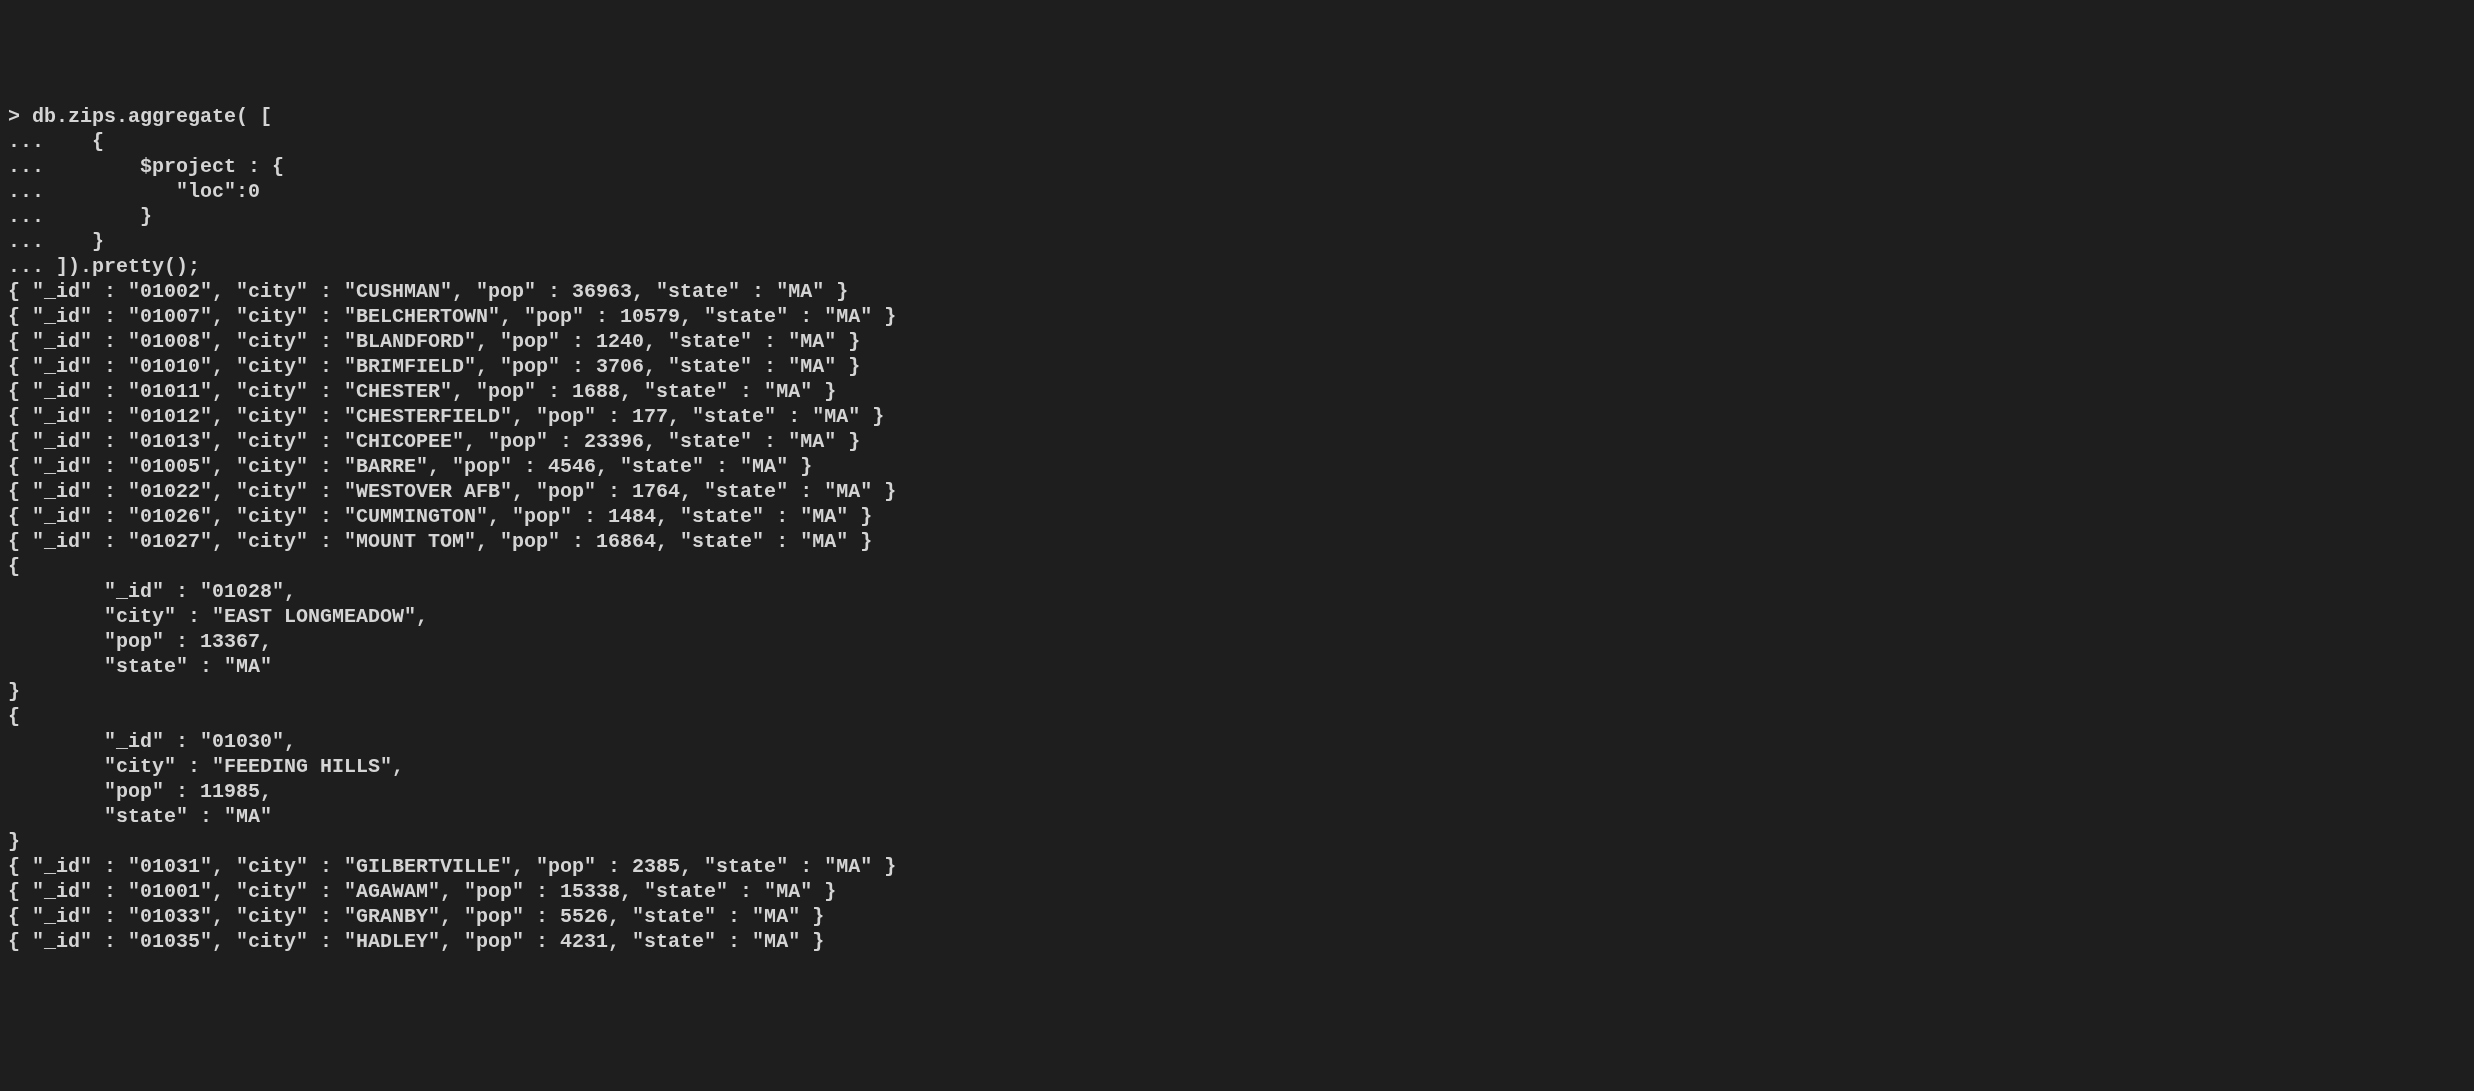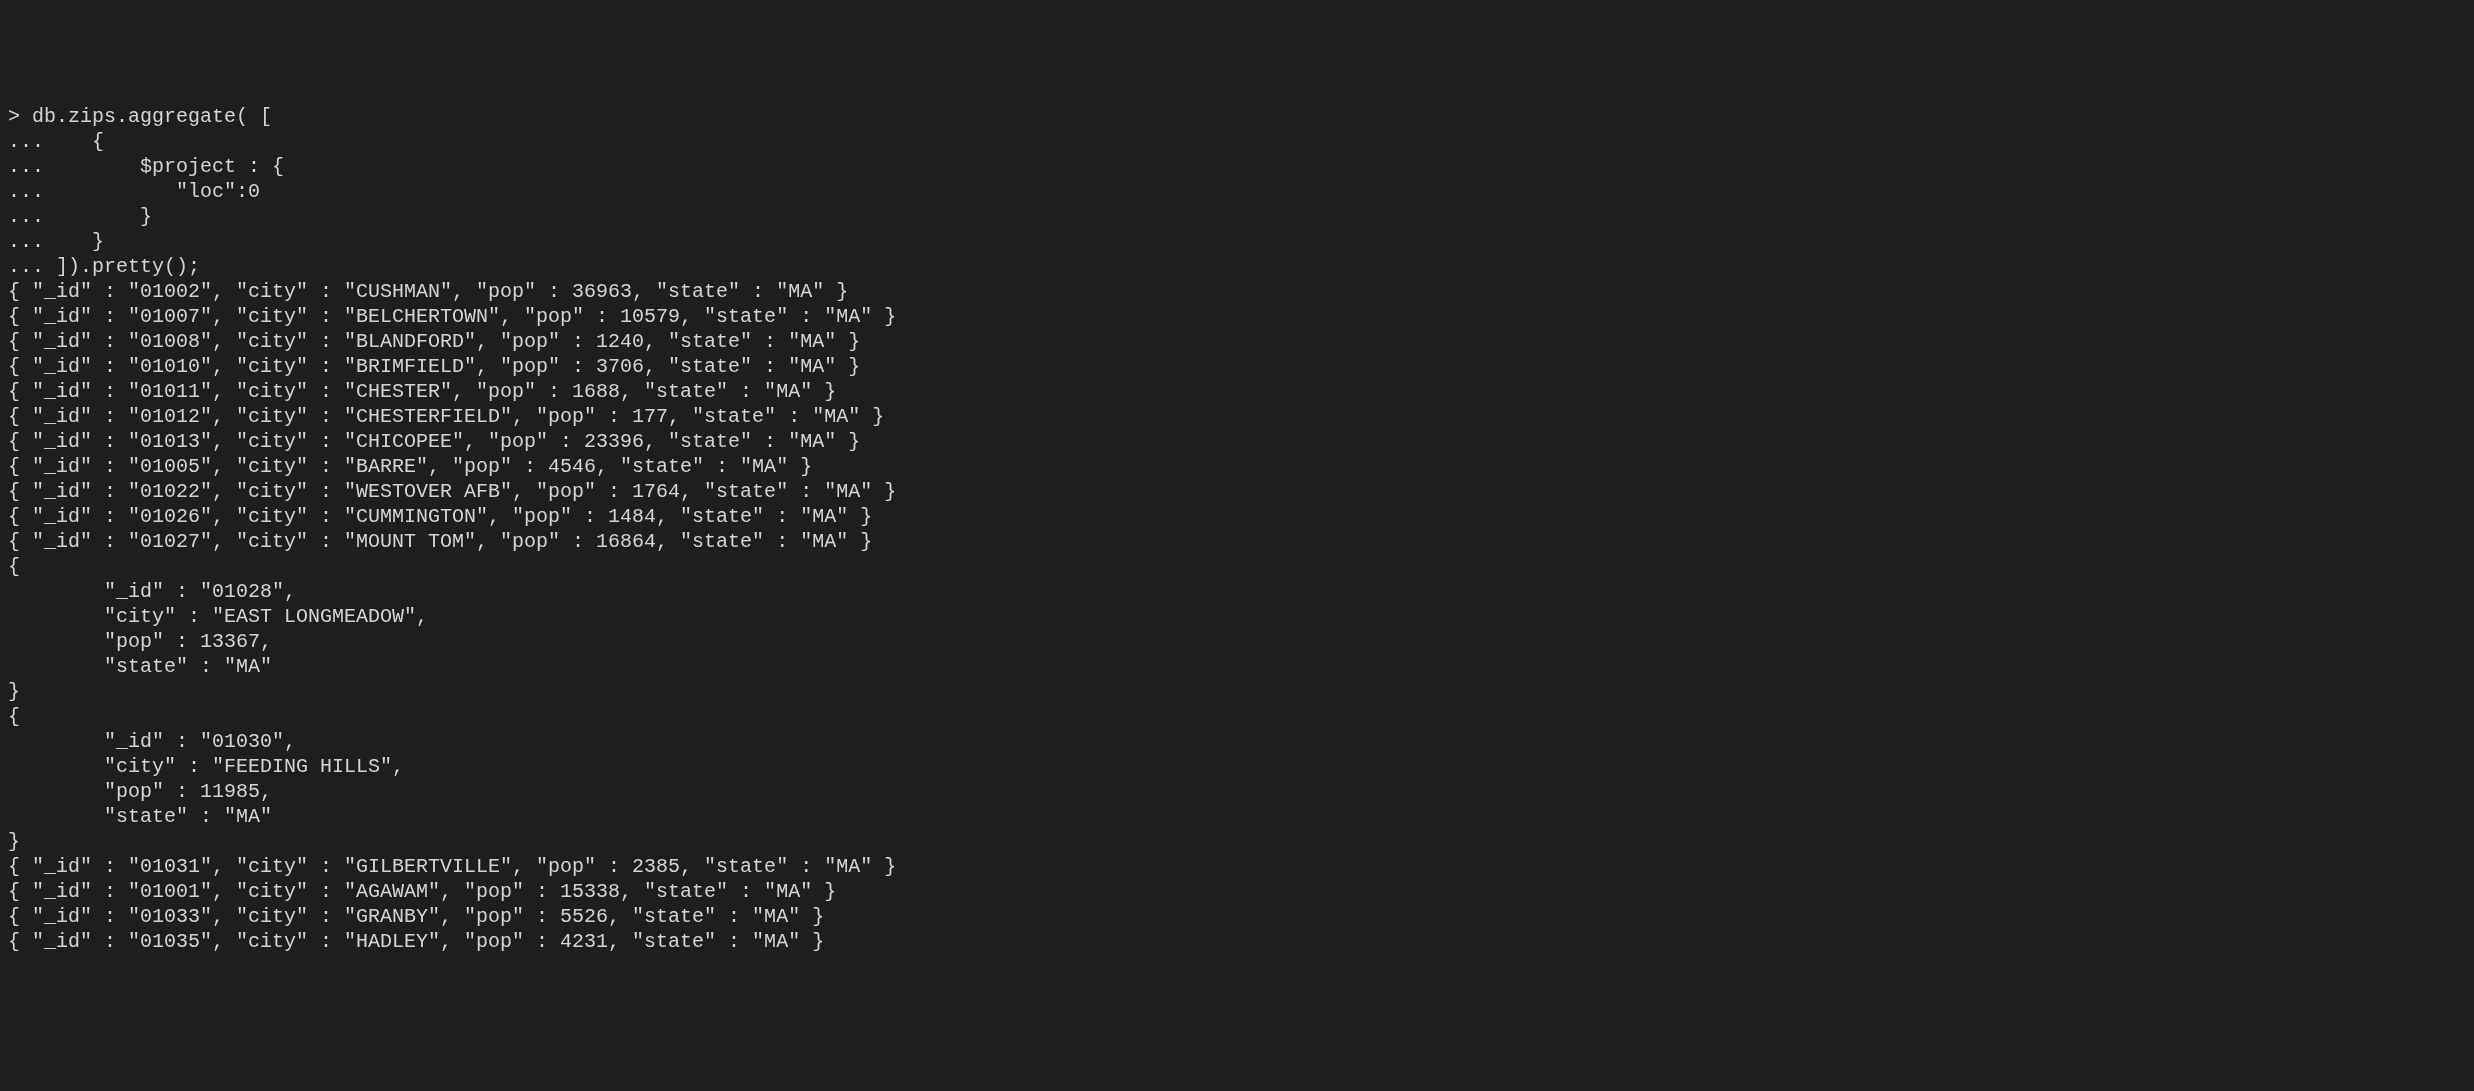--- a/index.html
+++ b/index.html
@@ -12,20 +12,21 @@
       color: #d4d4d4;
       font-family: 'Consolas', 'Courier New', monospace;
       font-size: 20px;
       line-height: 1.25;
       padding: 4px 8px;
       white-space: pre;
       overflow: hidden;
     }
     .terminal-output {
       white-space: pre;
+      font-weight: bold;
     }
   </style>
 </head>
 <body>
 
 
 
 <div class="terminal-output" id="term">&gt; db.zips.aggregate( [
 ...    {
 ...        $project : {

